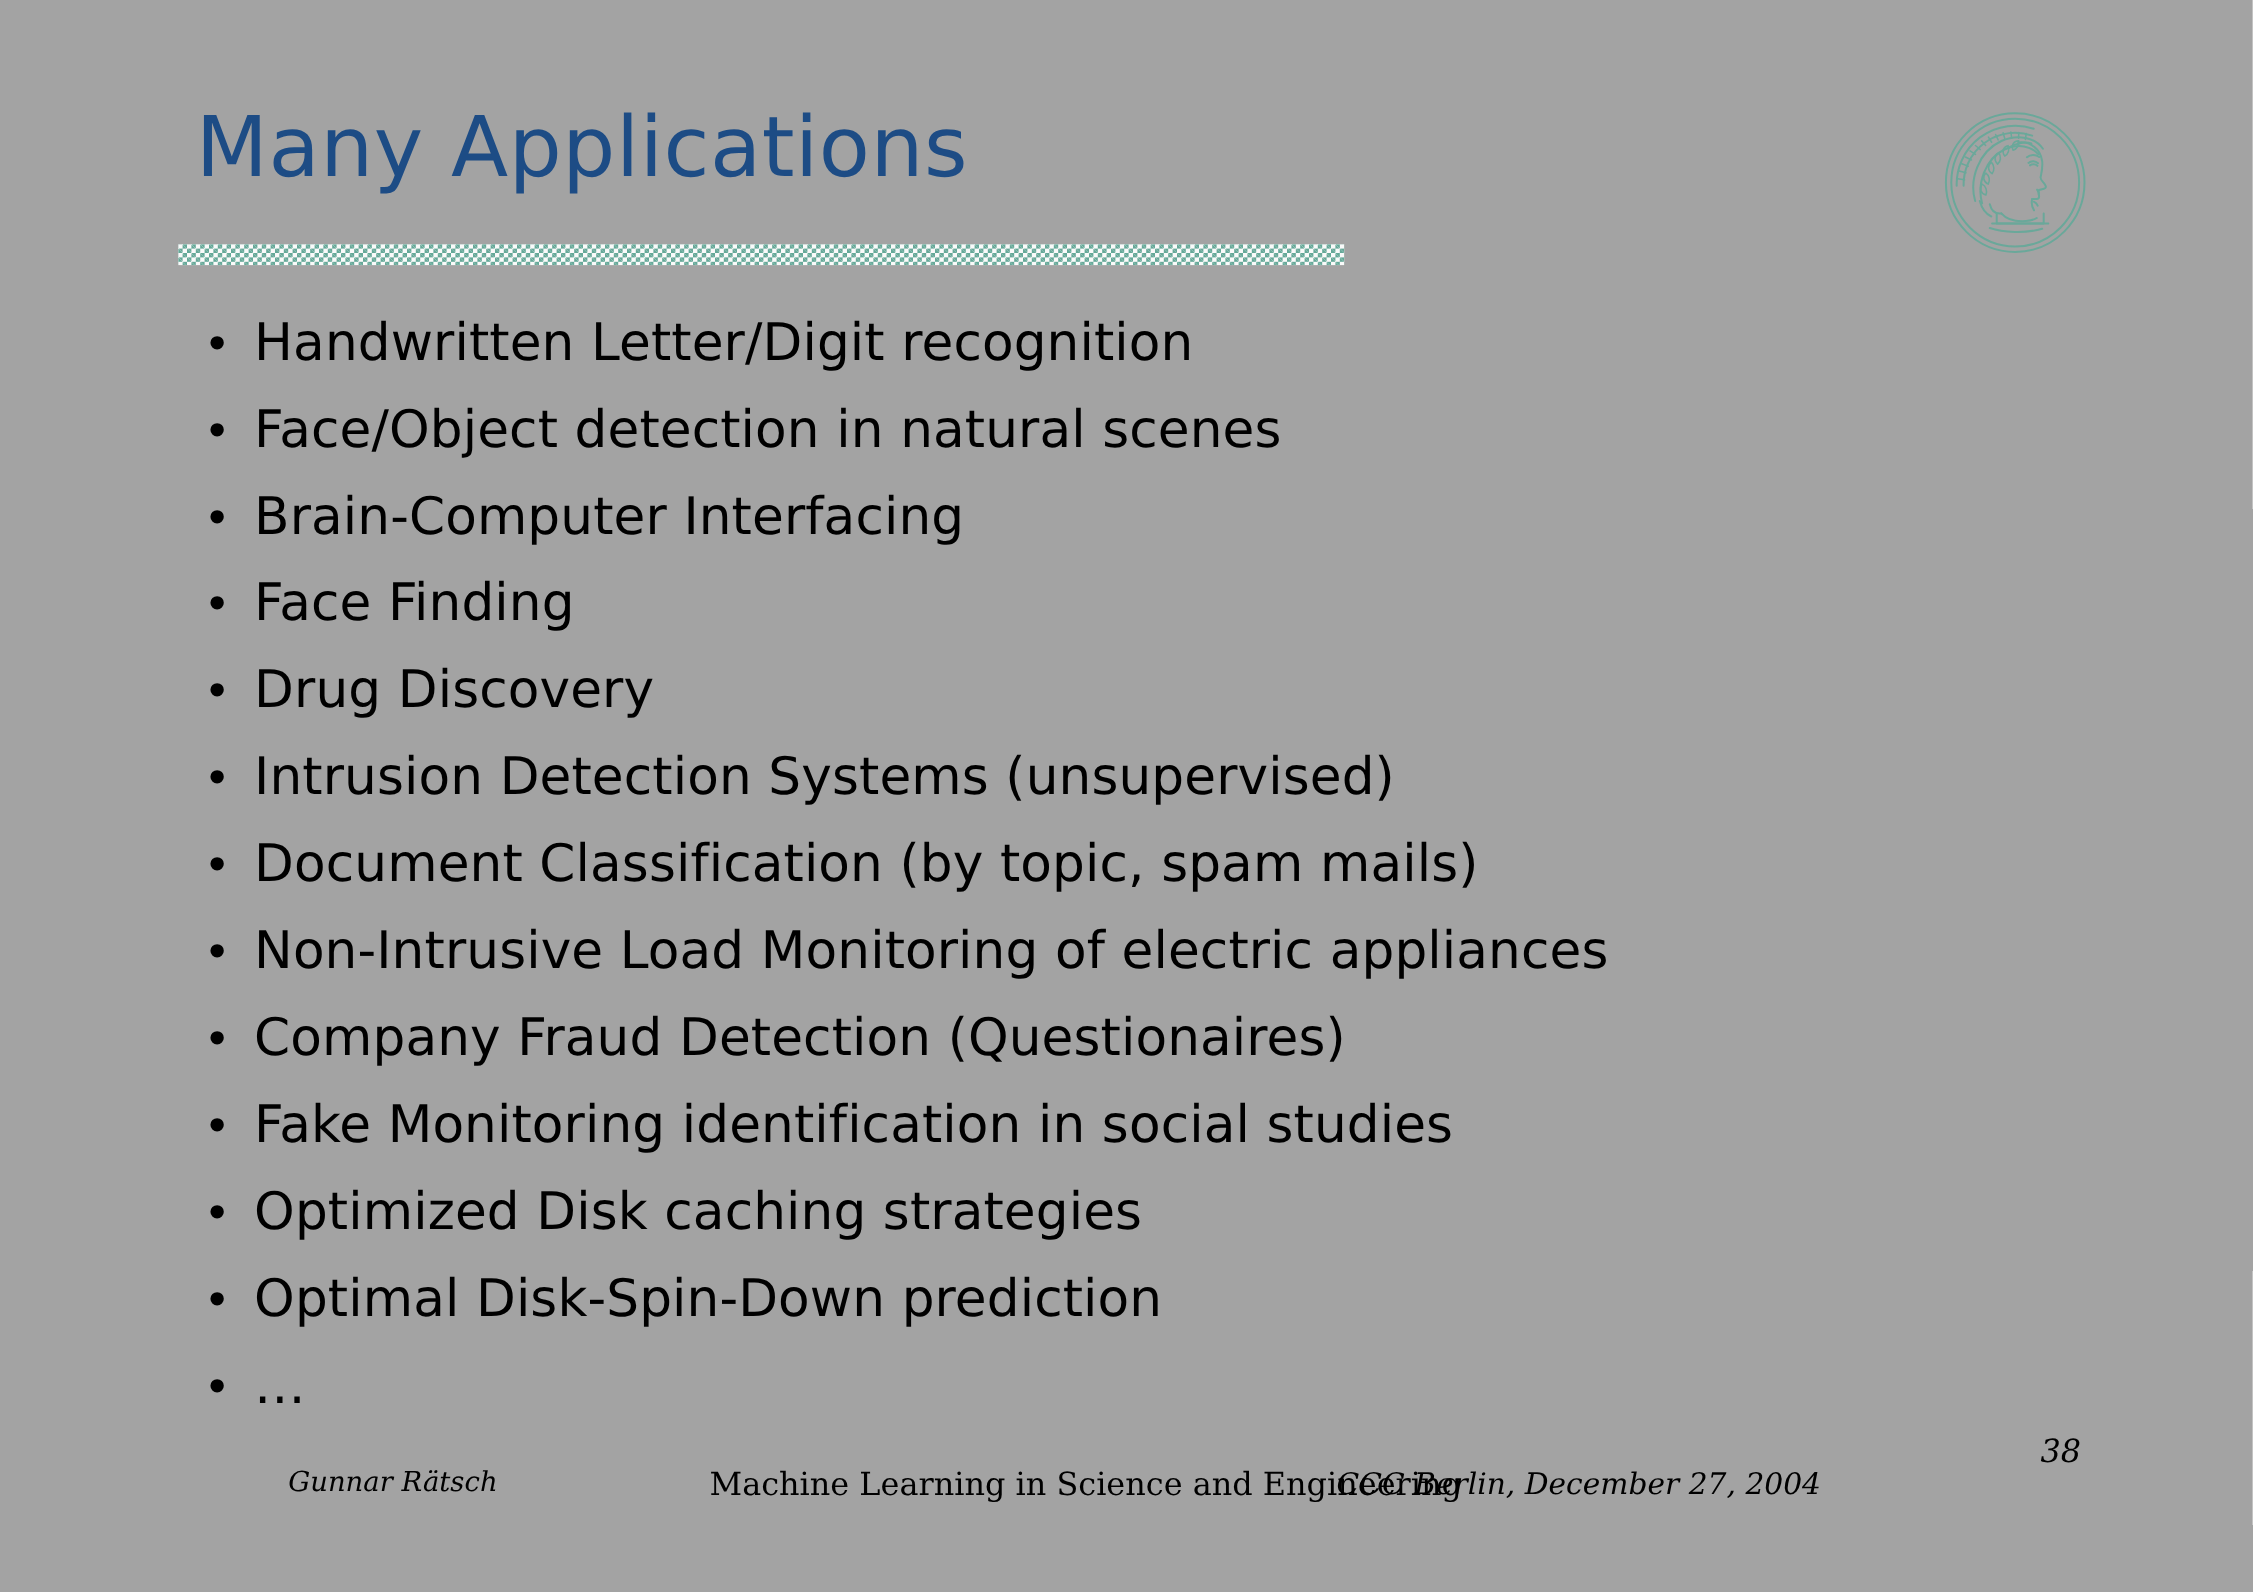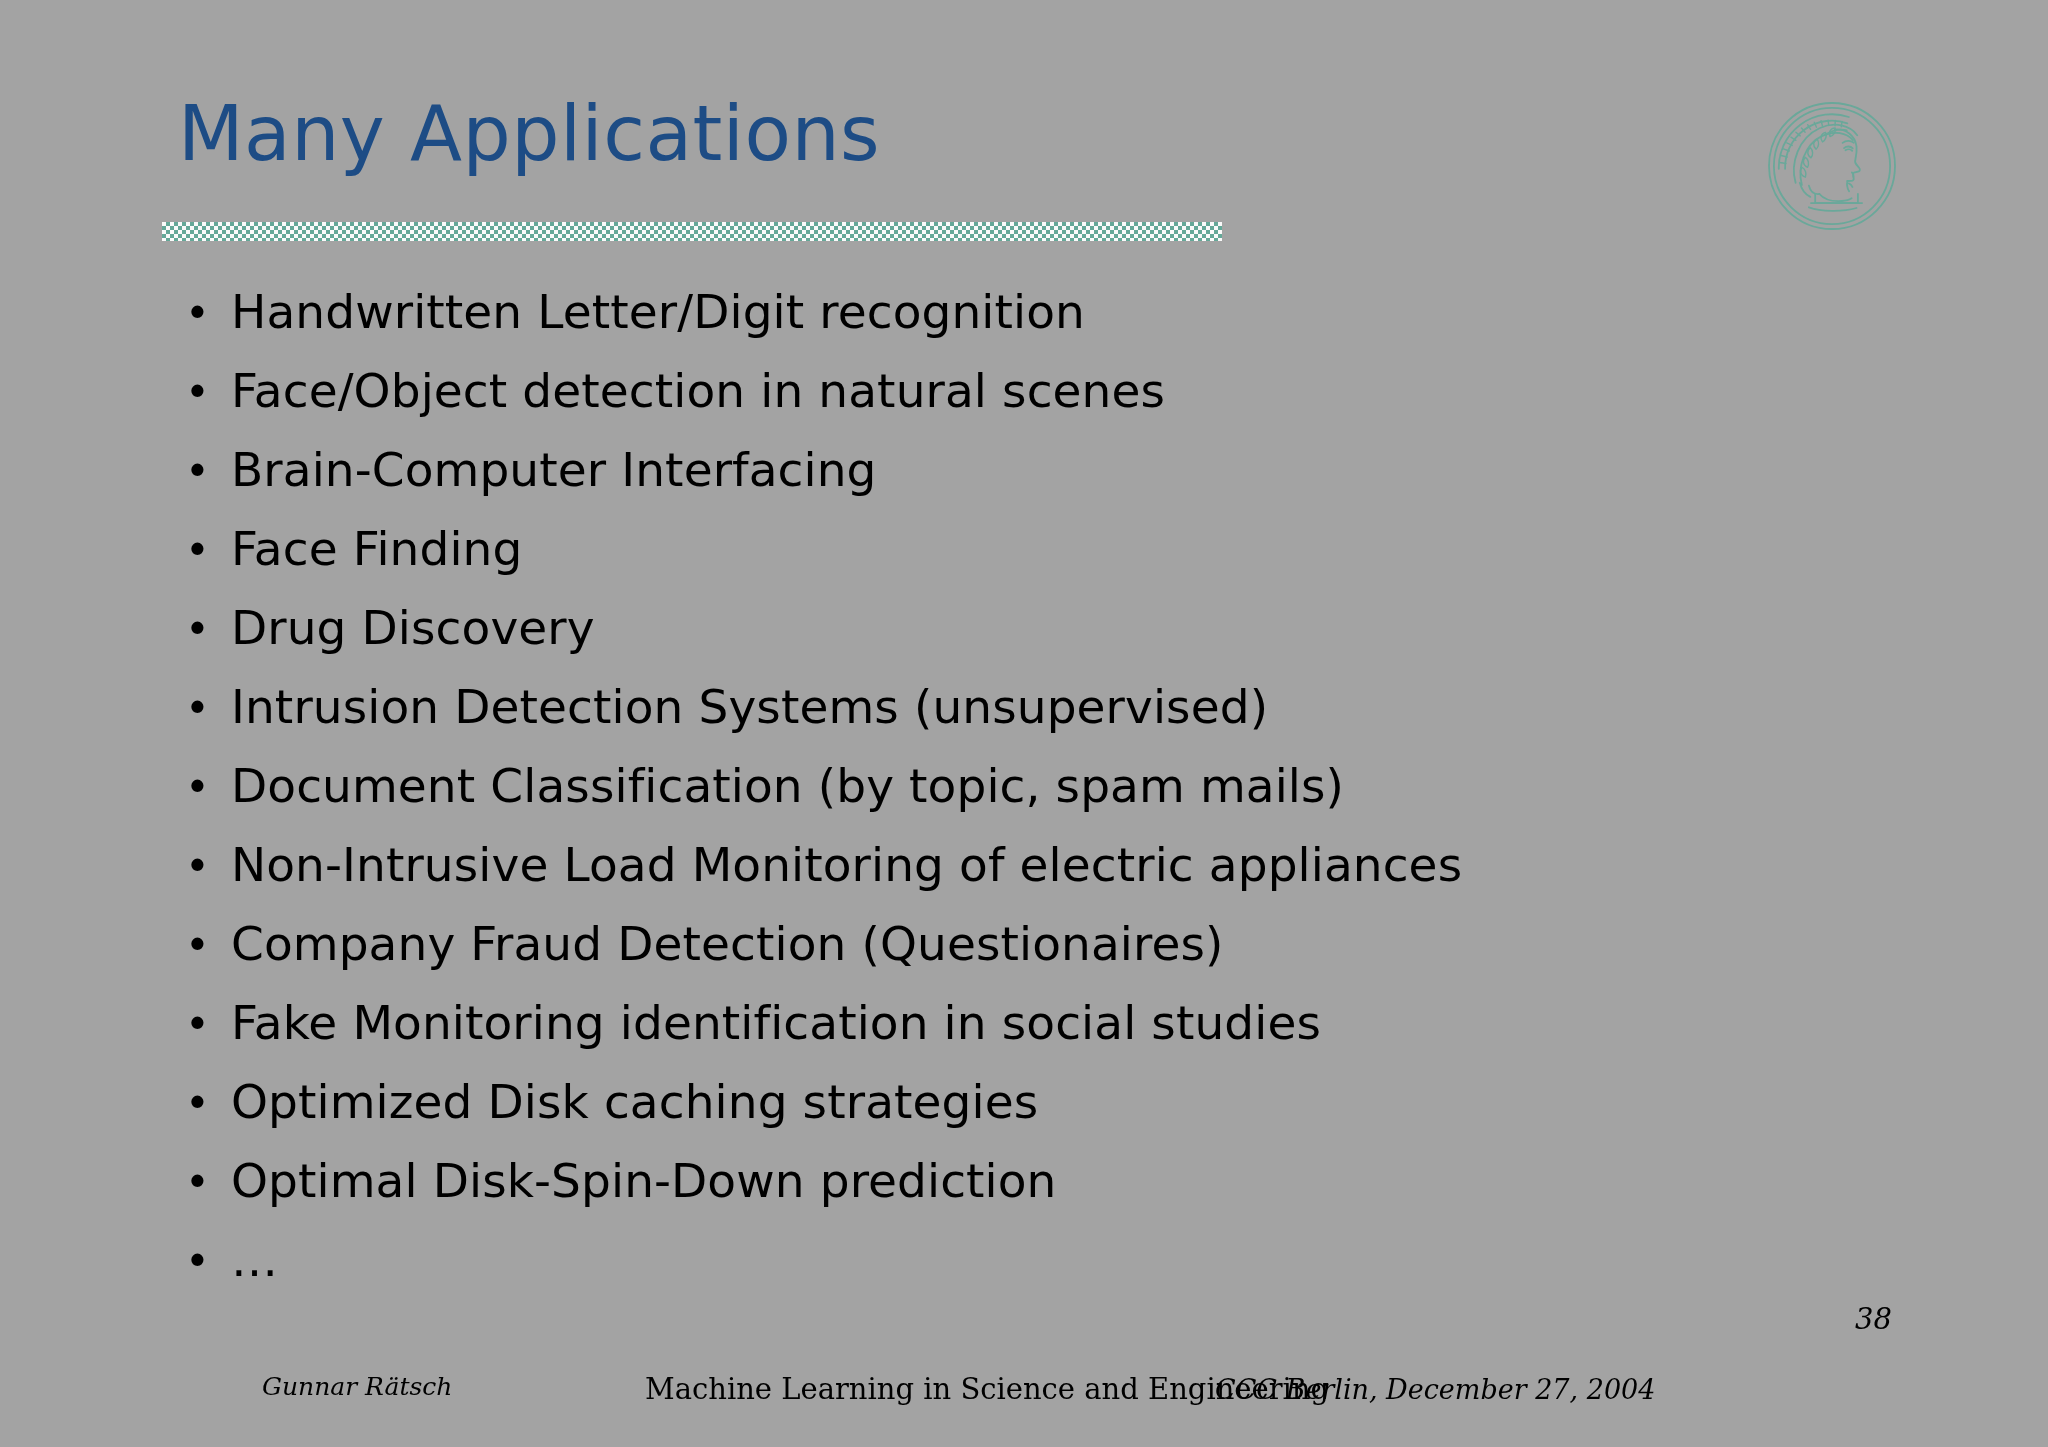--- a/index.html
+++ b/index.html
@@ -98,21 +98,21 @@
   }
   .bullet-row.ellipsis .bullet-text {
     font-size: 47px;
     letter-spacing: 2px;
   }
 
   
   .footer {
     position: absolute;
     left: 0;
-    top: 1372px;
+    top: 1332px;
     width: 2048px;
     height: 60px;
   }
   .footer-author {
     position: absolute;
     left: 262px;
     top: 0;
     font-family: "DejaVu Serif", serif;
     font-style: italic;
     font-size: 25px;

